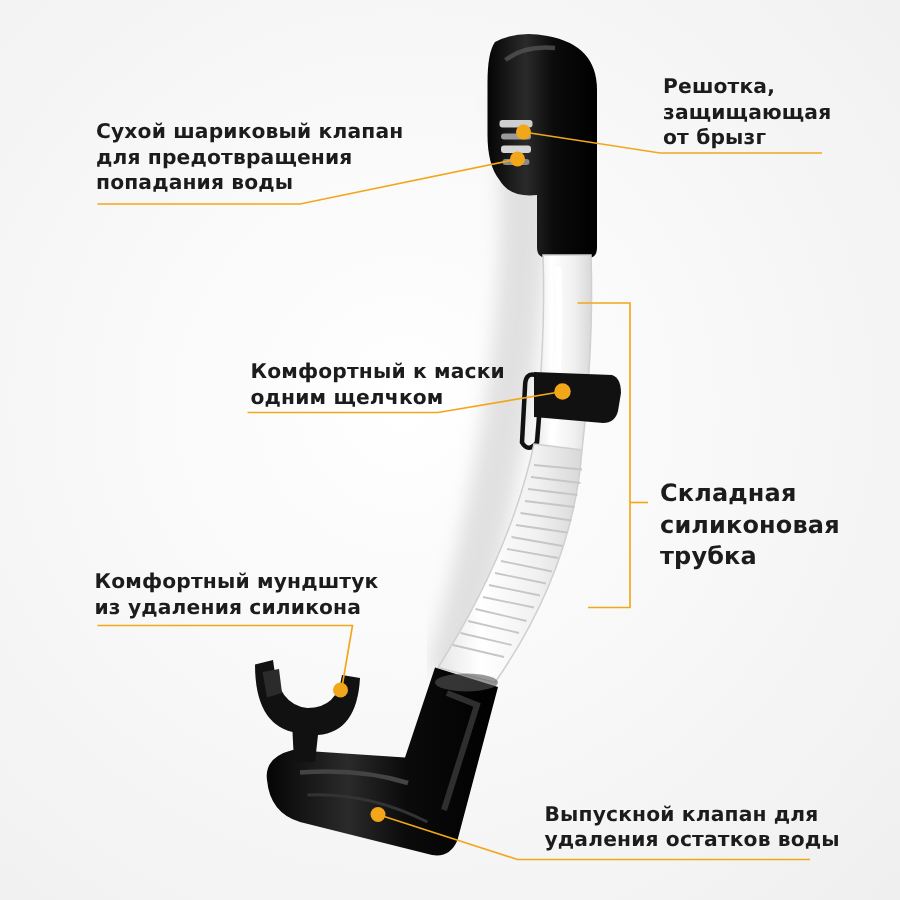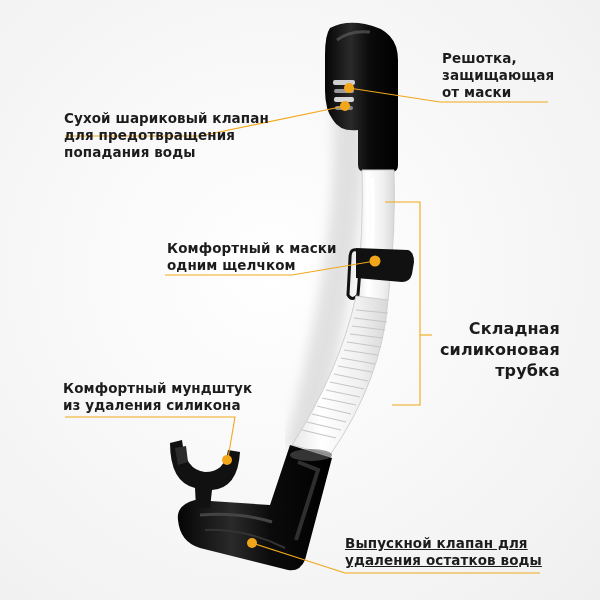--- a/index.html
+++ b/index.html
@@ -14,21 +14,21 @@
     svg.art { position: absolute; left: 0; top: 0; width: 600px; height: 600px; }
     .label {
       position: absolute;
       color: #1c1c1c;
       font-size: 13.5px;
       line-height: 17px;
       font-weight: 600;
       letter-spacing: 0.1px;
       white-space: pre-line;
     }
-    .label.big { font-size: 16px; line-height: 21px; text-align: right; }
+    .label.big { font-size: 16px; line-height: 21px; }
   </style>
 </head>
 <body>
 
 <div class="stage"></div>
 
 <svg class="art" viewBox="0 0 600 600">
   <defs>
     <linearGradient id="blk" x1="0" x2="1" y1="0" y2="0">
       <stop offset="0" stop-color="#050505"></stop>
@@ -122,27 +122,27 @@
 
   <g fill="#f2a71b">
     <circle cx="349" cy="88" r="5"></circle>
     <circle cx="345" cy="106" r="5"></circle>
     <circle cx="375" cy="261" r="5.5"></circle>
     <circle cx="227" cy="460" r="5"></circle>
     <circle cx="252" cy="543" r="5"></circle>
   </g>
 </svg>
 
-<div class="label" style="left:64px; top:80px;margin-top:30px;">Сухой шариковый клапан
+<div class="label" style="left:64px; top:80px;">Сухой шариковый клапан
 для предотвращения
 попадания воды</div>
 <div class="label" style="left:442px; top:50px;">Решотка,
 защищающая
-от маски</div>
+от брызг</div>
 <div class="label" style="left:167px; top:240px;">Комфортный к маски
 одним щелчком</div>
 <div class="label big" style="left:440px; top:318px;">Складная
 силиконовая
 трубка</div>
 <div class="label" style="left:63px; top:380px;">Комфортный мундштук
 из удаления силикона</div>
-<div class="label" style="left:345px; top:535px;text-decoration:underline;">Выпускной клапан для
+<div class="label" style="left:363px; top:535px;">Выпускной клапан для
 удаления остатков воды</div>
 
 </body></html>

